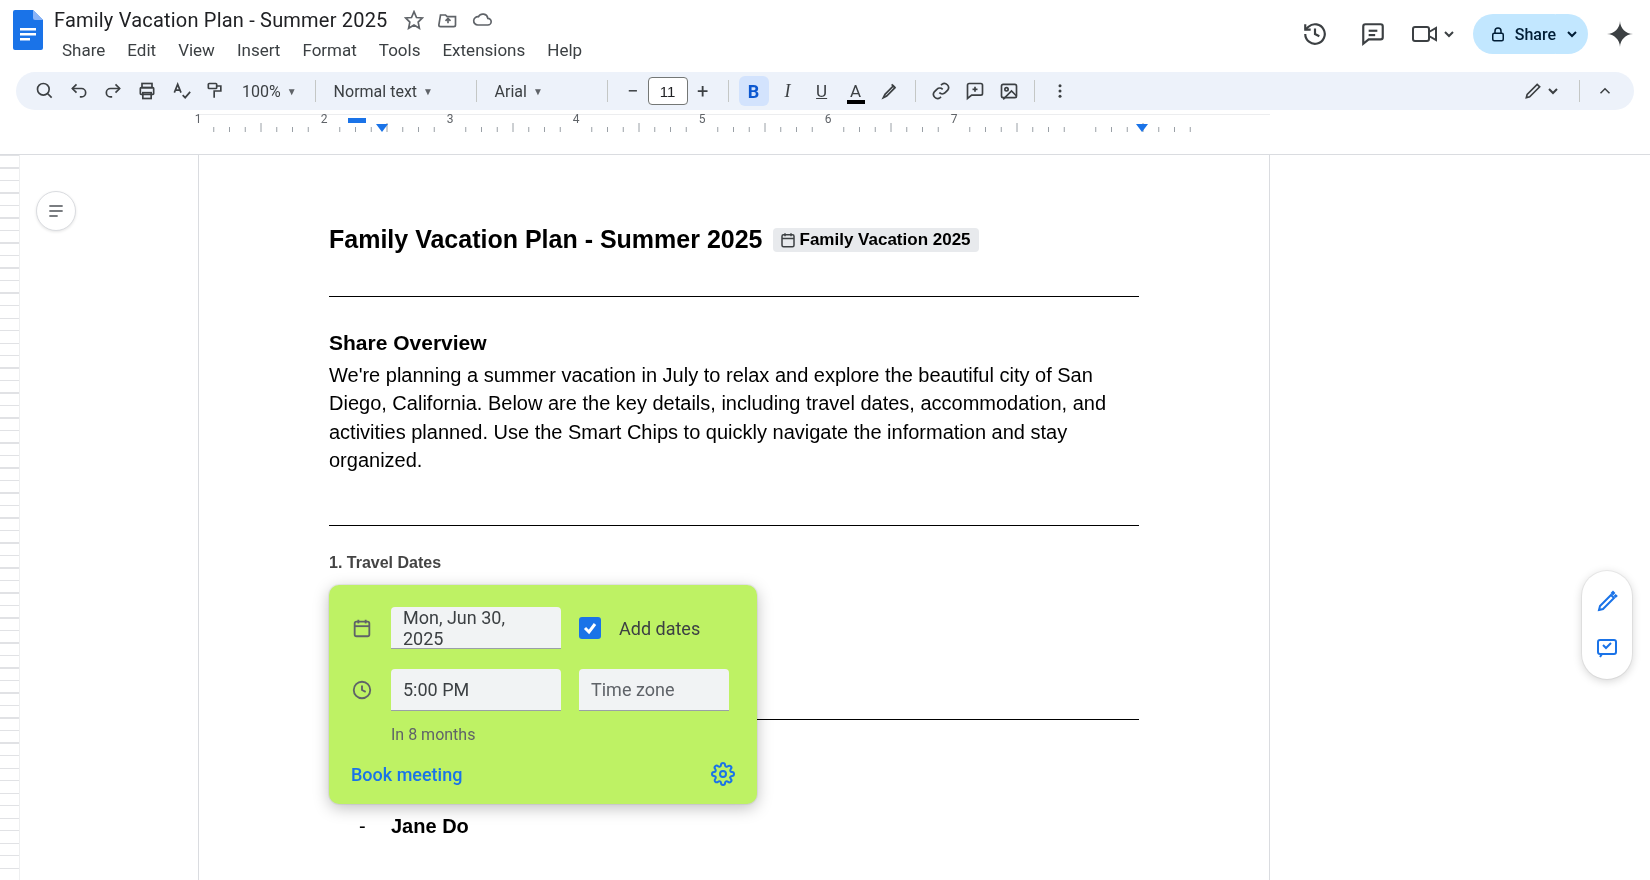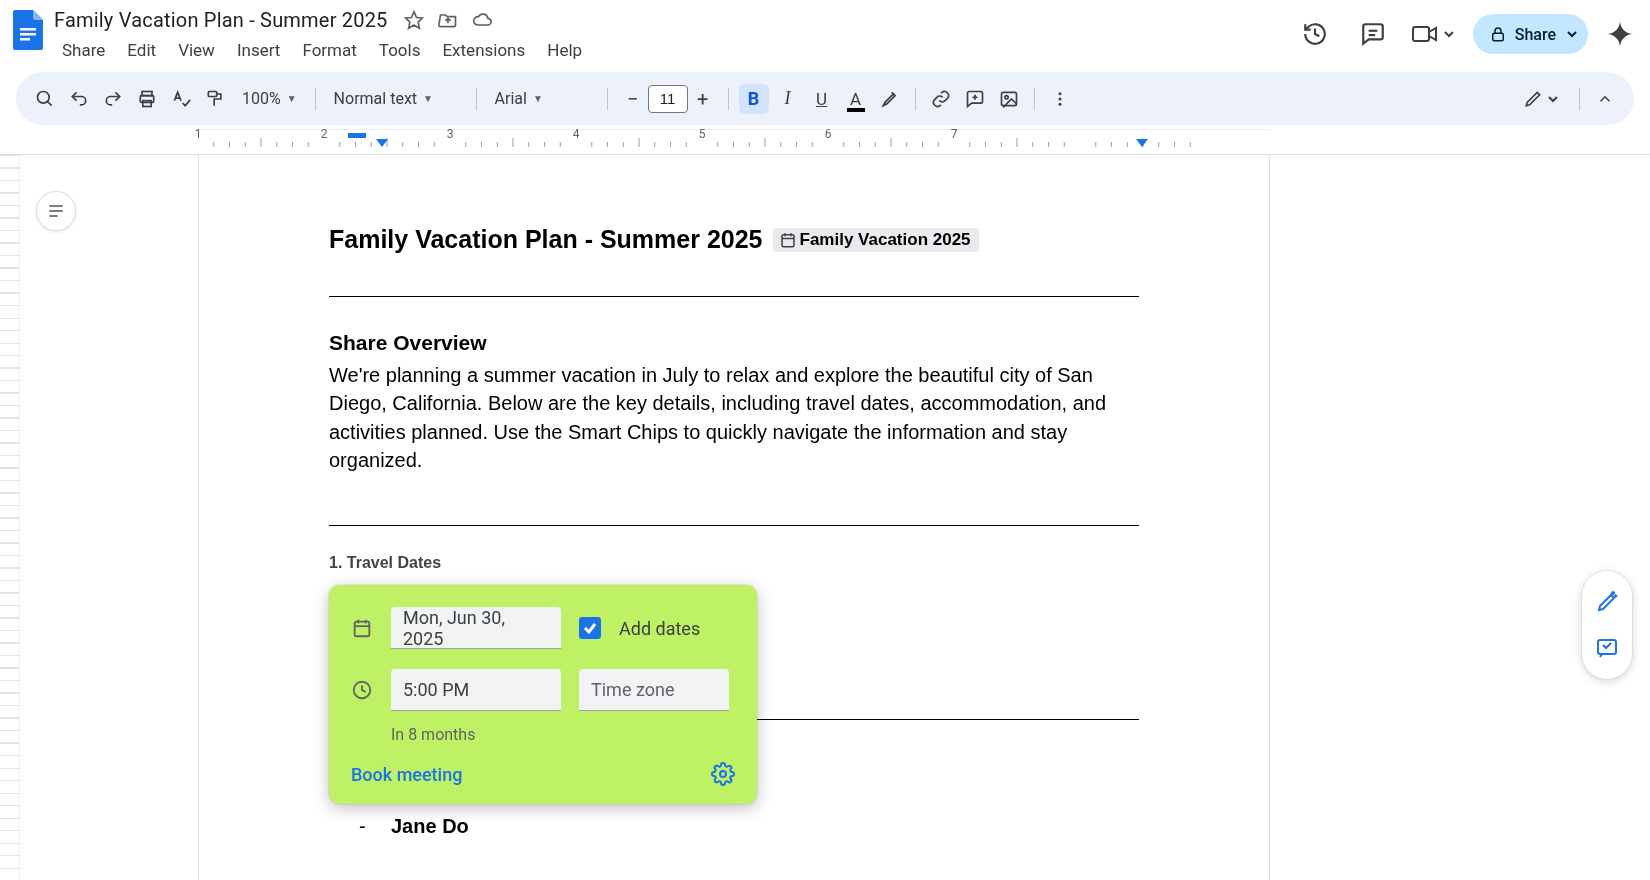--- a/index.html
+++ b/index.html
@@ -79,21 +79,21 @@
   }
   .gemini-icon {
     width: 28px; height:28px; cursor:pointer;
   }
 
   
   .toolbar {
     margin: 4px 16px 0 16px;
     background: var(--toolbar-bg);
     border-radius: 28px;
-    height: 53px;
+    height: 38px;
     display:flex; align-items:center;
     padding: 0 14px;
     gap: 4px;
   }
   .tb-btn {
     min-width: 30px; height: 30px; border-radius: 6px;
     display:flex; align-items:center; justify-content:center;
     color: var(--g-text-soft); cursor:pointer;
     padding: 0 4px;
   }

